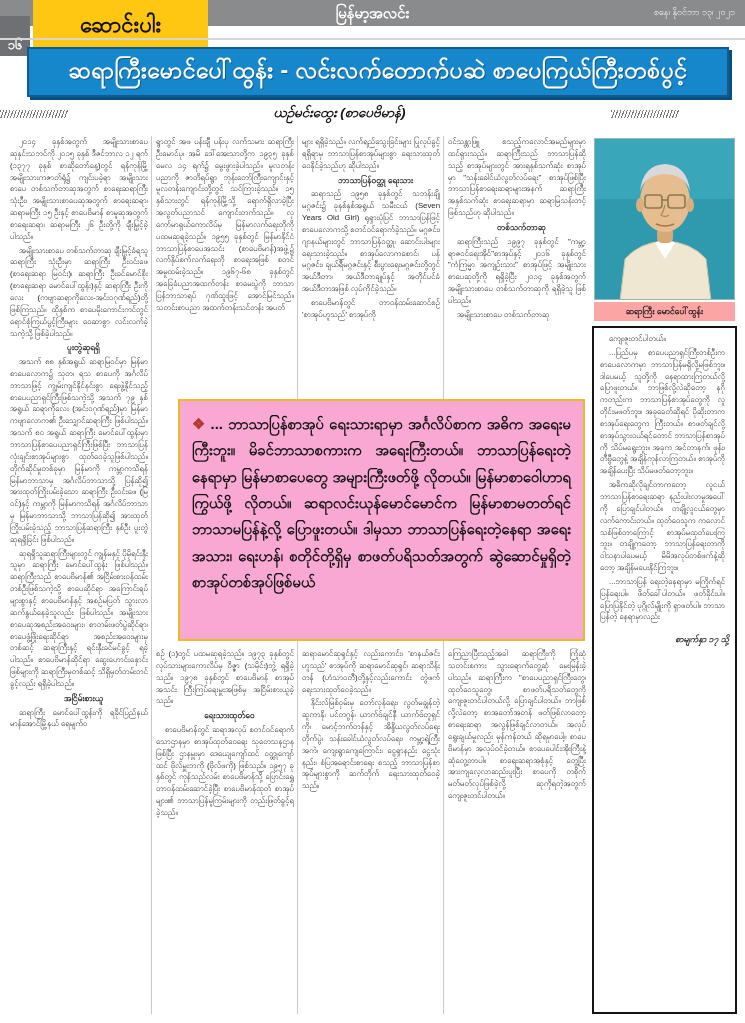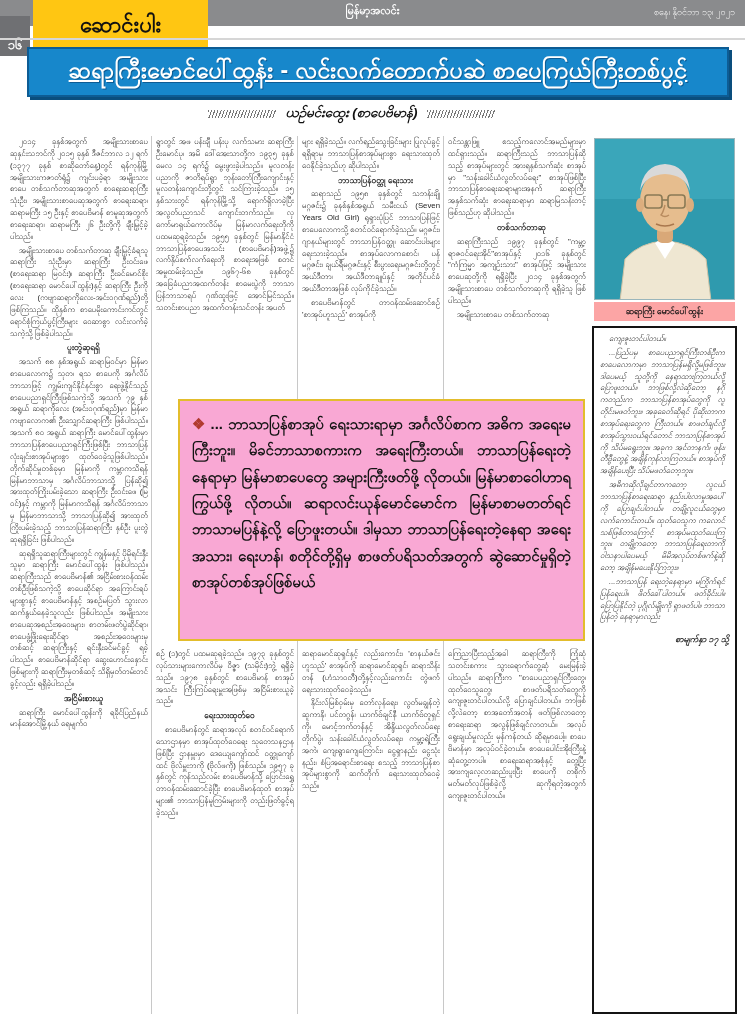--- a/index.html
+++ b/index.html
@@ -8,32 +8,32 @@
     font-family:"Liberation Sans", sans-serif;color:#1c1c1c;overflow:hidden;
   }
   
   .topbar{position:absolute;left:0;top:0;width:745px;height:26px;background:#8a8b8d;}
   .pagenum{position:absolute;left:0;top:16px;width:30px;height:40px;background:#6f7073;
     color:#fff;font-weight:bold;font-size:13px;display:flex;align-items:flex-start;
     justify-content:center;padding-top:20px;box-sizing:border-box;}
   .sectionbox{position:absolute;left:33px;top:0;width:175px;height:52px;background:#FFC612;
     display:flex;align-items:center;justify-content:center;font-weight:bold;font-size:22px;color:#111;}
   .papername{position:absolute;left:0;top:3px;width:745px;text-align:center;color:#fff;
-    font-weight:bold;font-size:11px;}
+    font-weight:bold;font-size:15px;}
   .dateline{position:absolute;right:10px;top:6px;color:#f2f2f2;font-size:9px;}
   .header-rule{position:absolute;left:0;top:38px;width:745px;height:2px;background:#d6d6d6;}
   
   .banner{position:absolute;left:27px;top:47px;width:702px;height:50px;background:#1787CB;
     border:2px solid #0d5c94;box-shadow:3px 3px 0 #0a4e7d;box-sizing:border-box;
     display:flex;align-items:center;justify-content:center;}
   .banner span{color:#fff;font-weight:bold;font-size:23px;letter-spacing:.5px;
-    text-shadow:1px 1px 0 #0d5c94;white-space:nowrap;text-decoration:underline;}
+    text-shadow:1px 1px 0 #0d5c94;white-space:nowrap;}
   
-  .byline{position:absolute;left:12px;top:104px;width:679px;display:flex;align-items:center;
-    justify-content:center;gap:10px;}
+  .byline{position:absolute;left:0;top:104px;width:679px;display:flex;align-items:center;
+    justify-content:space-between;gap:10px;}
   .byline .name{font-weight:bold;font-style:italic;font-size:13.5px;color:#111;}
   .hatch{width:68px;height:8px;
     background:repeating-linear-gradient(110deg,#777 0,#777 1px,transparent 1px,transparent 3px);}
   
   .col{position:absolute;font-size:7.8px;line-height:1.52;text-align:justify;
     color:#1d1d1d;overflow:hidden;}
   .col p{margin:0 0 2px 0;text-indent:9px;}
   .col p.noindent{text-indent:0;}
   .subhead{text-align:center;font-weight:bold;font-size:8.4px;margin:3px 0 2px;text-indent:0;}
   .vrule{position:absolute;width:1px;background:#c8c8c8;top:136px;height:878px;}
@@ -44,21 +44,21 @@
     display:flex;align-items:center;justify-content:center;font-weight:bold;font-size:8.6px;color:#111;}
   
   .quote{position:absolute;left:178px;top:399px;width:407px;height:242px;background:#f9a8d4;
     border:2px solid #E3BD2C;box-sizing:border-box;padding:10px 12px;
     font-weight:bold;font-size:14.8px;line-height:1.78;text-align:justify;color:#141414;}
   .quote .mark{color:#b03a2e;margin-right:4px;font-weight:bold;}
   
   .interview{position:absolute;left:592px;top:326px;width:145px;height:688px;
     border:2px solid #141414;box-sizing:border-box;padding:5px 6px;overflow:hidden;
     font-size:7.8px;line-height:1.52;text-align:justify;color:#1d1d1d;}
-  .interview p{margin:0 4px 2px 0;text-indent:9px;font-style:italic;}
+  .interview p{margin:0 4px 2px 0;text-indent:9px;}
   .continuation{text-align:right;font-weight:bold;font-style:italic;font-size:8.6px;margin-top:10px;}
 </style>
 </head>
 <body>
 
 <div class="topbar"></div>
 <div class="papername">မြန်မာ့အလင်း</div>
 <div class="dateline">စနေ၊ နိုဝင်ဘာ ၁၃၊ ၂၀၂၁</div>
 <div class="pagenum">၁၆</div>
 <div class="sectionbox">ဆောင်းပါး</div>

